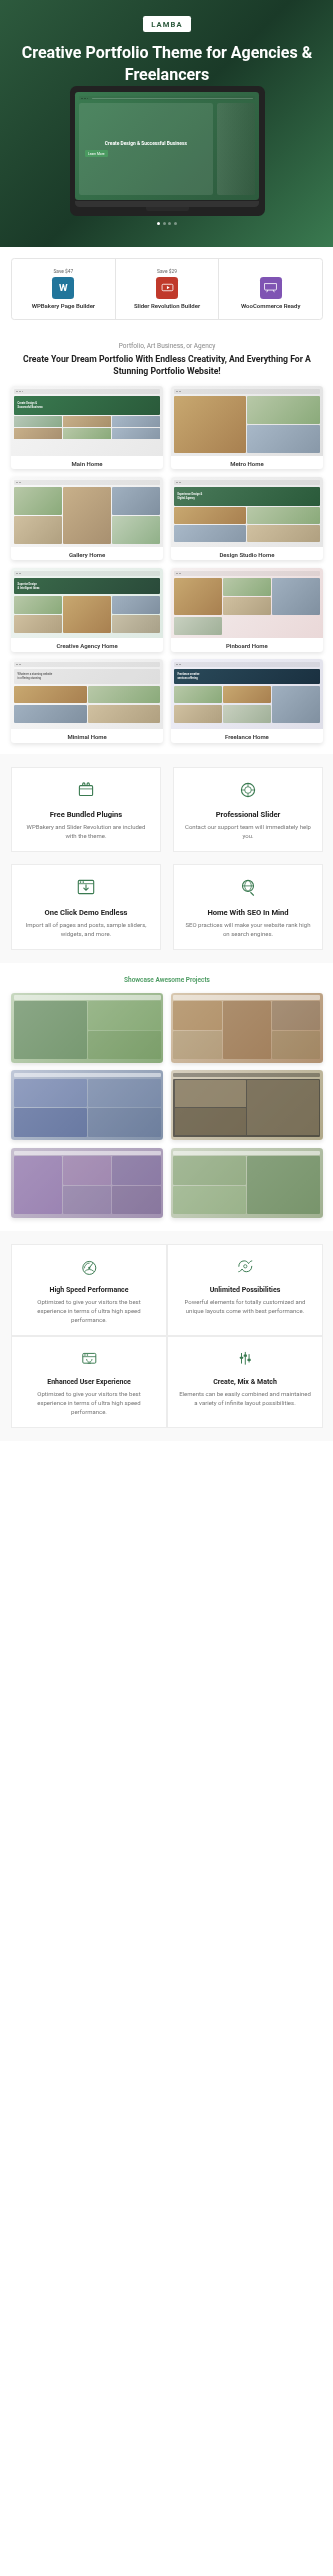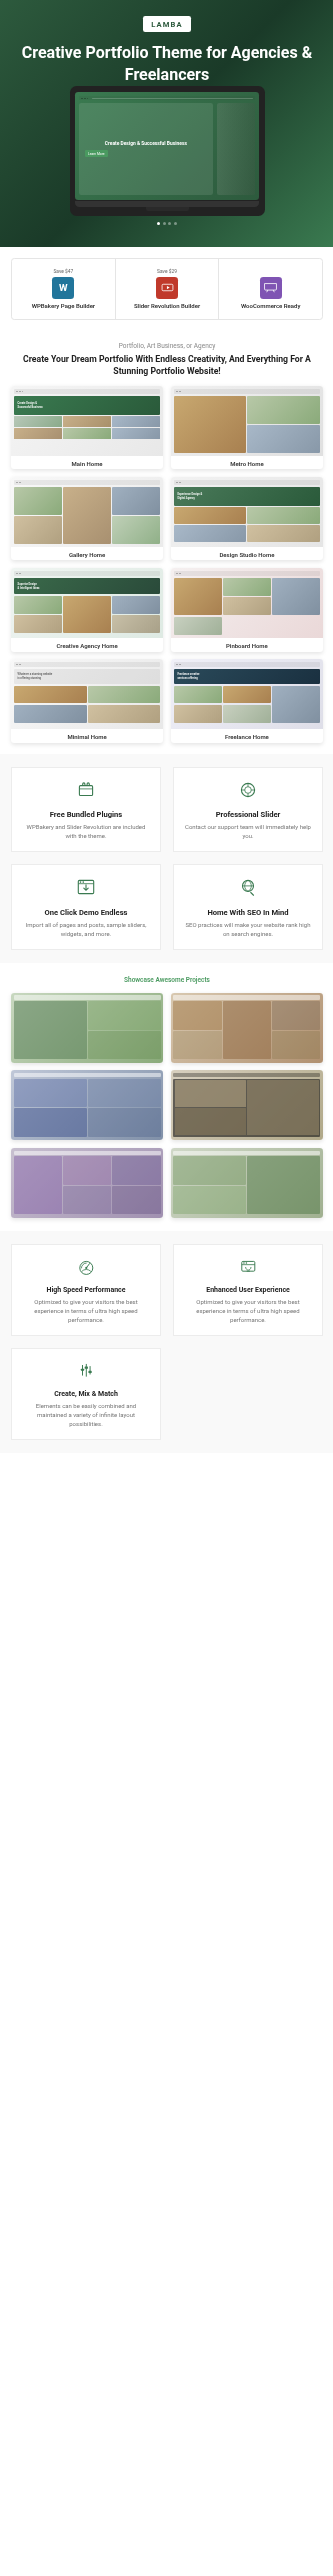--- a/index.html
+++ b/index.html
@@ -361,21 +361,21 @@
     .thumb-showcase-6 { background: linear-gradient(135deg, #d0d8c8, #a0b090); }
 
     
     .bottom-features-section {
       background: #f9f9f9;
       padding: 13px 11px;
     }
     .bottom-features-grid {
       display: grid;
       grid-template-columns: 1fr 1fr;
-      gap: 12px;
+      gap: 0;
     }
     .bottom-feature-item {
       padding: 11px;
       text-align: center;
       border: 0.5px solid #ececec;
       background: #fff;
     }
     .bottom-feature-icon {
       font-size: 15px;
       margin-bottom: 5.4px;
@@ -809,20 +809,31 @@
           <path d="M19 22L25 14" stroke="#3a7a50" stroke-width="1.8" stroke-linecap="round"></path>
           <circle cx="19" cy="22" r="2" fill="#3a7a50"></circle>
           <path d="M10 22 A9 9 0 0 1 19 13" stroke="#3a7a50" stroke-width="1.5" stroke-linecap="round" fill="none"></path>
           <path d="M11 28 A11 11 0 0 1 27 28" stroke="#3a7a50" stroke-width="1.5" stroke-linecap="round" fill="none"></path>
         </svg>
       </div>
       <div class="bottom-feature-title">High Speed Performance</div>
       <div class="bottom-feature-desc">Optimized to give your visitors the best experience in terms of ultra high speed performance.</div>
     </div>
 
+    <div class="bottom-feature-item">
+      <div class="bottom-feature-icon">
+        <svg width="20.6" height="20.6" viewBox="0 0 38 38" fill="none" xmlns="http://www.w3.org/2000/svg">
+          <path d="M7 19 C7 13 11 9 17 9 C21 9 23 11 25 14 C27 11 29 9 31 9" stroke="#3a7a50" stroke-width="1.8" stroke-linecap="round" fill="none"></path>
+          <path d="M31 19 C31 25 27 29 21 29 C17 29 15 27 13 24 C11 27 9 29 7 29" stroke="#3a7a50" stroke-width="1.8" stroke-linecap="round" fill="none"></path>
+          <circle cx="19" cy="19" r="3" stroke="#3a7a50" stroke-width="1.5" fill="none"></circle>
+        </svg>
+      </div>
+      <div class="bottom-feature-title">Unlimited Possibilities</div>
+      <div class="bottom-feature-desc">Powerful elements for totally customized and unique layouts come with best performance.</div>
+    </div>
 
     <div class="bottom-feature-item">
       <div class="bottom-feature-icon">
         <svg width="20.6" height="20.6" viewBox="0 0 38 38" fill="none" xmlns="http://www.w3.org/2000/svg">
           <rect x="7" y="10" width="24" height="18" rx="2" stroke="#3a7a50" stroke-width="1.8" fill="none"></rect>
           <line x1="7" y1="16" x2="31" y2="16" stroke="#3a7a50" stroke-width="1.5"></line>
           <circle cx="11" cy="13" r="1.5" fill="#3a7a50"></circle>
           <circle cx="15.5" cy="13" r="1.5" fill="#3a7a50"></circle>
           <path d="M14 21 C14 24 17 26 19 26 C21 26 24 24 24 21" stroke="#3a7a50" stroke-width="1.5" stroke-linecap="round" fill="none"></path>
           <line x1="16" y1="28" x2="22" y2="28" stroke="#3a7a50" stroke-width="1.5"></line>

